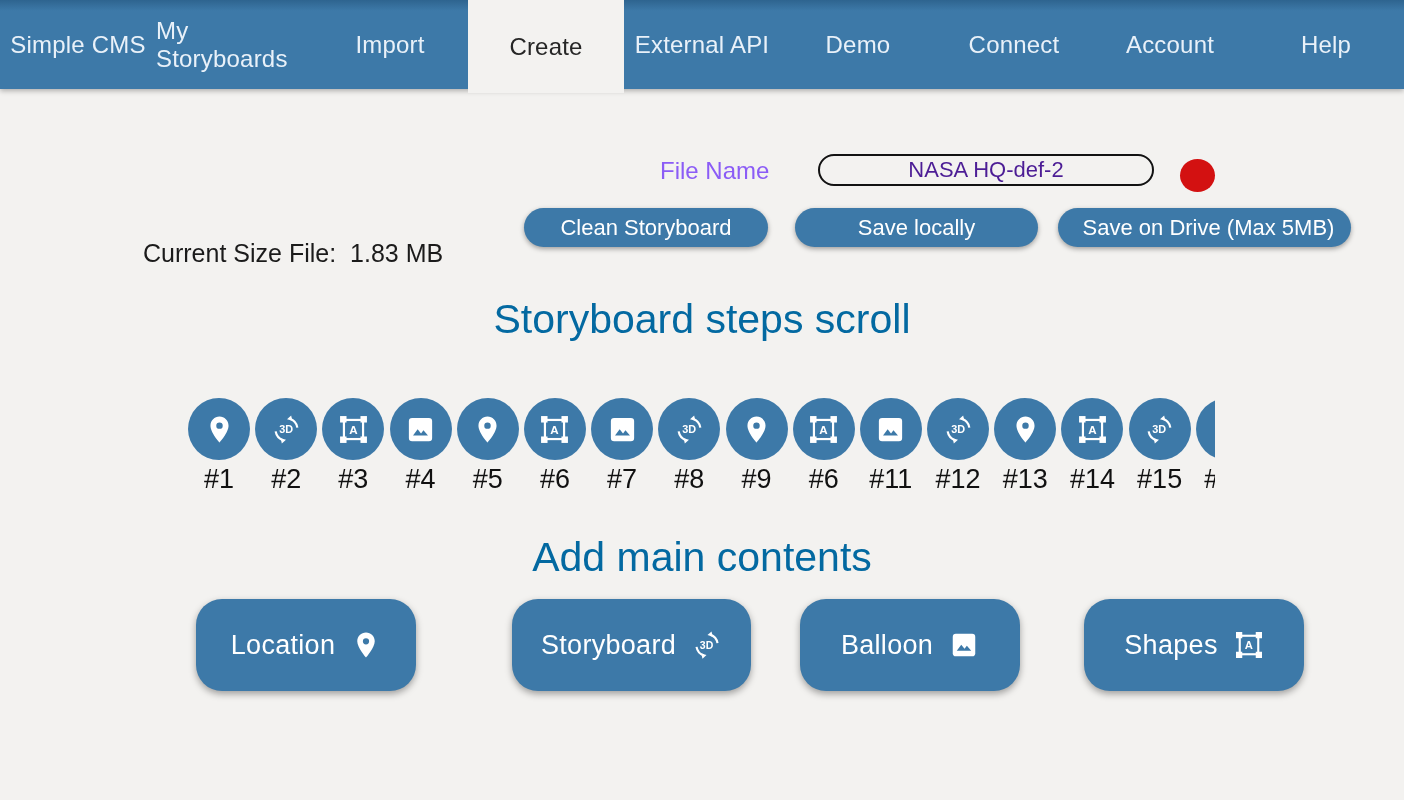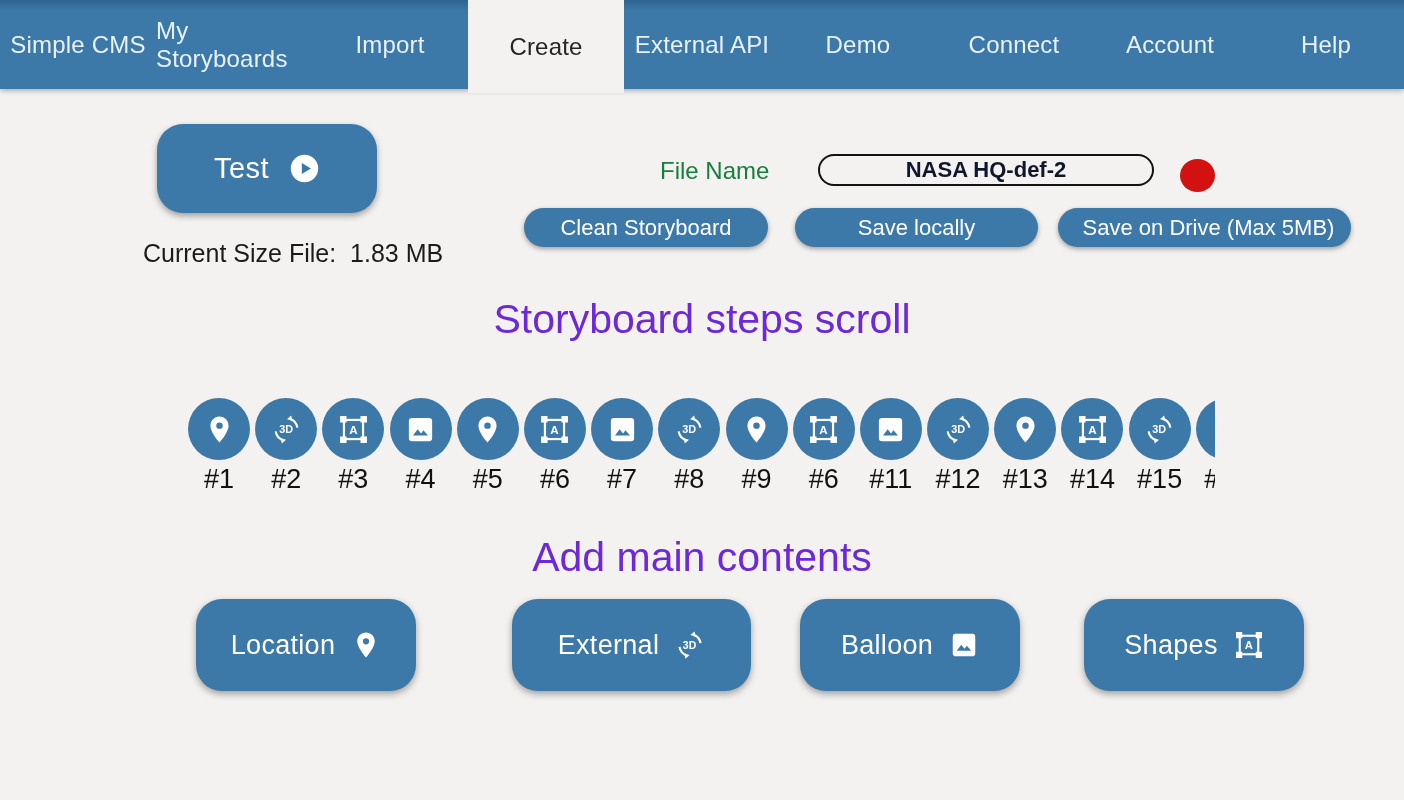--- a/index.html
+++ b/index.html
@@ -37,48 +37,48 @@
     box-shadow:0 3px 6px rgba(0,0,0,0.35);
   }
   .test-btn .icon { width:31px; height:31px; }
   .current-size {
     position:absolute; left:143px; top:239px; font-size:25px; color:#1b1b1b;
     white-space:pre;
   }
 
   
   .file-name-label {
-    position:absolute; left:660px; top:157px; font-size:24px; color:#15803d;
+    position:absolute; left:660px; top:157px; font-size:24px; color:#8b5cf6;
   }
   .file-name-input {
     position:absolute; left:818px; top:154px; width:336px; height:32px;
     border:2px solid #121212; border-radius:17px; background:transparent;
-    text-align:center; font-size:22px; color:#0f172a;
-    font-family:"Liberation Sans", sans-serif; outline:none;font-weight:bold;
+    text-align:center; font-size:22px; color:#4c1d95;
+    font-family:"Liberation Sans", sans-serif; outline:none;
   }
   .record-dot {
     position:absolute; left:1180px; top:159px; width:35px; height:33px;
     border-radius:50%; background:#d31111;
   }
 
   
   .pill-btn {
     position:absolute; top:208px; height:39px; border-radius:20px;
     display:flex; align-items:center; justify-content:center;
     font-size:22px; color:#fff;
     box-shadow:0 2px 5px rgba(0,0,0,0.35);
   }
   .pill-clean { left:524px; width:244px; }
   .pill-save-local { left:795px; width:243px; }
   .pill-save-drive { left:1058px; width:293px;padding-left:8px; }
 
   
   .section-title {
     position:absolute; left:0; width:1404px; text-align:center;
-    font-size:41px; color:#6d28d9; font-weight:400;
+    font-size:41px; color:#0369a1; font-weight:400;
   }
   .steps-title { top:296px; }
   .add-title { top:534px; }
 
   
   .steps-track {
     position:absolute; left:188px; top:398px; width:1027px; height:104px;
     overflow:hidden; display:flex; cursor:grab;
   }
   .step { flex:none; width:67.2px; }
@@ -134,27 +134,20 @@
         <span>Connect</span>
       </div>
       <div class="nav-item">
         <span>Account</span>
       </div>
       <div class="nav-item">
         <span>Help</span>
       </div>
     </nav>
 
-  <div class="btn test-btn">
-    <span>Test</span>
-    <span class="icon"><svg viewBox="0 0 24 24">
-          <circle cx="12" cy="12" r="10.6" fill="#fff"></circle>
-          <path d="M9.9 7.7v8.6l7.1-4.3z" fill="#3d79a8"></path>
-        </svg></span>
-  </div>
 
   <div class="current-size"><span>Current Size File:</span><span>  </span><span>1.83 MB</span></div>
 
   <div class="file-name-label">File Name</div>
   <input class="file-name-input" type="text" value="NASA HQ-def-2" style="">
   <div class="record-dot"></div>
 
   <div class="btn pill-btn pill-clean">Clean Storyboard</div>
   <div class="btn pill-btn pill-save-local">Save locally</div>
   <div class="btn pill-btn pill-save-drive">Save on Drive (Max 5MB)</div>
@@ -374,21 +367,21 @@
   <div id="main-buttons">
       <div class="main-btn mb0">
         <span>Location</span>
         <span style="display: flex;">
           <svg viewBox="0 0 24 24">
             <path fill="currentColor" d="M12 2C8.13 2 5 5.13 5 9c0 5.25 7 13 7 13s7-7.75 7-13c0-3.87-3.13-7-7-7zm0 9.5a2.5 2.5 0 1 1 0-5 2.5 2.5 0 0 1 0 5z"></path>
           </svg>
         </span>
       </div>
       <div class="main-btn mb1">
-        <span>External</span>
+        <span>Storyboard</span>
         <span style="display: flex;">
           <svg viewBox="0 0 24 24">
             <g fill="none" stroke="currentColor" stroke-width="1.7">
               <path d="M14.6 3.7a8.7 8.7 0 0 1 5.8 6.8"></path>
               <path d="M9.4 20.3a8.7 8.7 0 0 1-5.8-6.8"></path>
             </g>
             <path fill="currentColor" d="M15.6 1.1l-3.2 2.9 4.2 1.3z"></path>
             <path fill="currentColor" d="M8.4 22.9l3.2-2.9-4.2-1.3z"></path>
             <text x="11.8" y="15" font-size="8.4" font-weight="bold" text-anchor="middle" fill="currentColor" font-family="Liberation Sans, sans-serif">3D</text>
           </svg>

